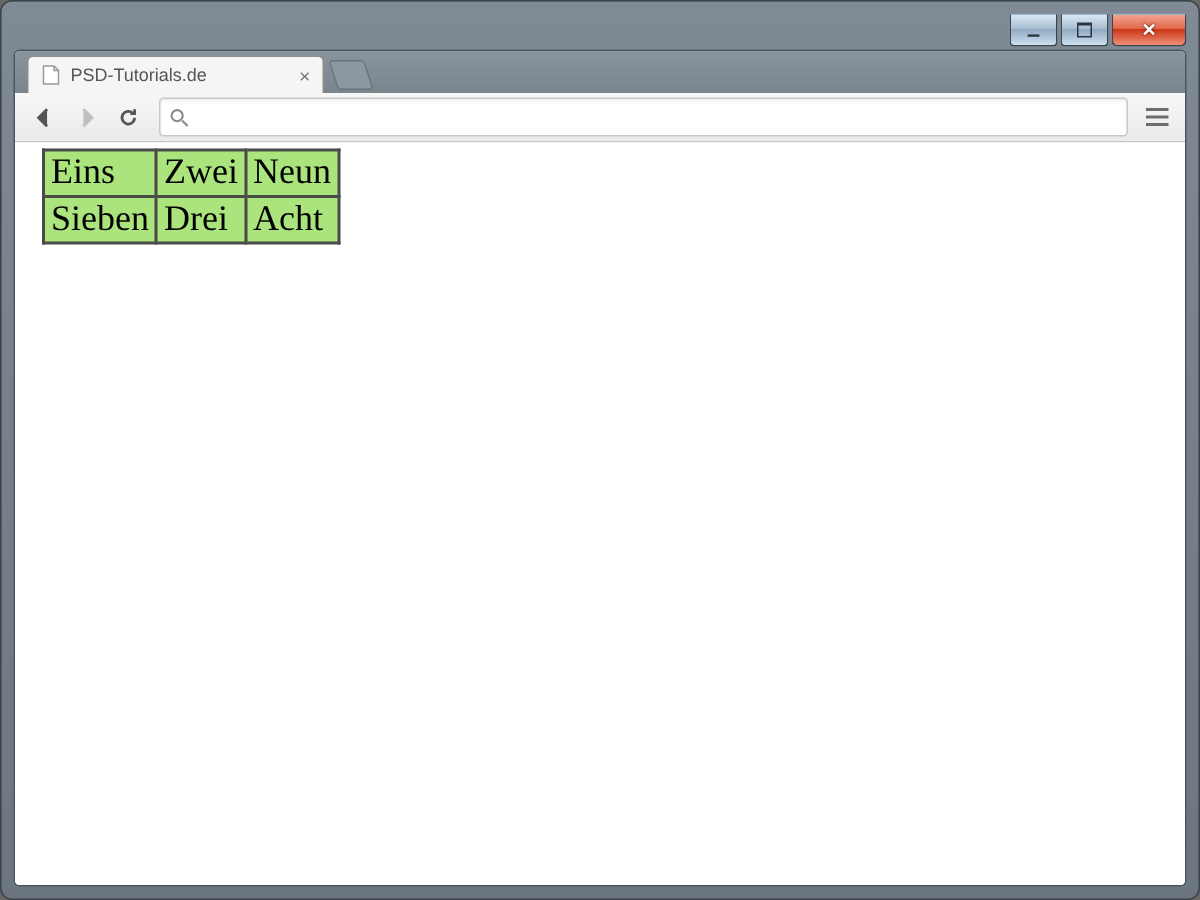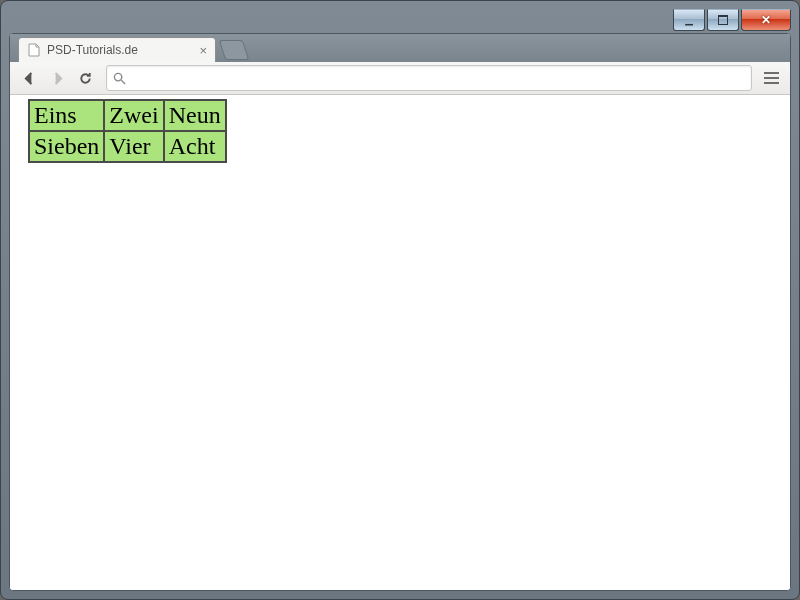--- a/index.html
+++ b/index.html
@@ -280,21 +280,21 @@
       <div class="page">
         <table class="demo">
           <tbody>
             <tr class="row-green">
               <td>Eins</td>
               <td>Zwei</td>
               <td>Neun</td>
             </tr>
             <tr class="row-green">
               <td>Sieben</td>
-              <td>Vier</td>
+              <td>Drei</td>
               <td>Acht</td>
             </tr>
           </tbody>
         </table>
       </div>
     </div>
 
   </div>
 </div>
 

